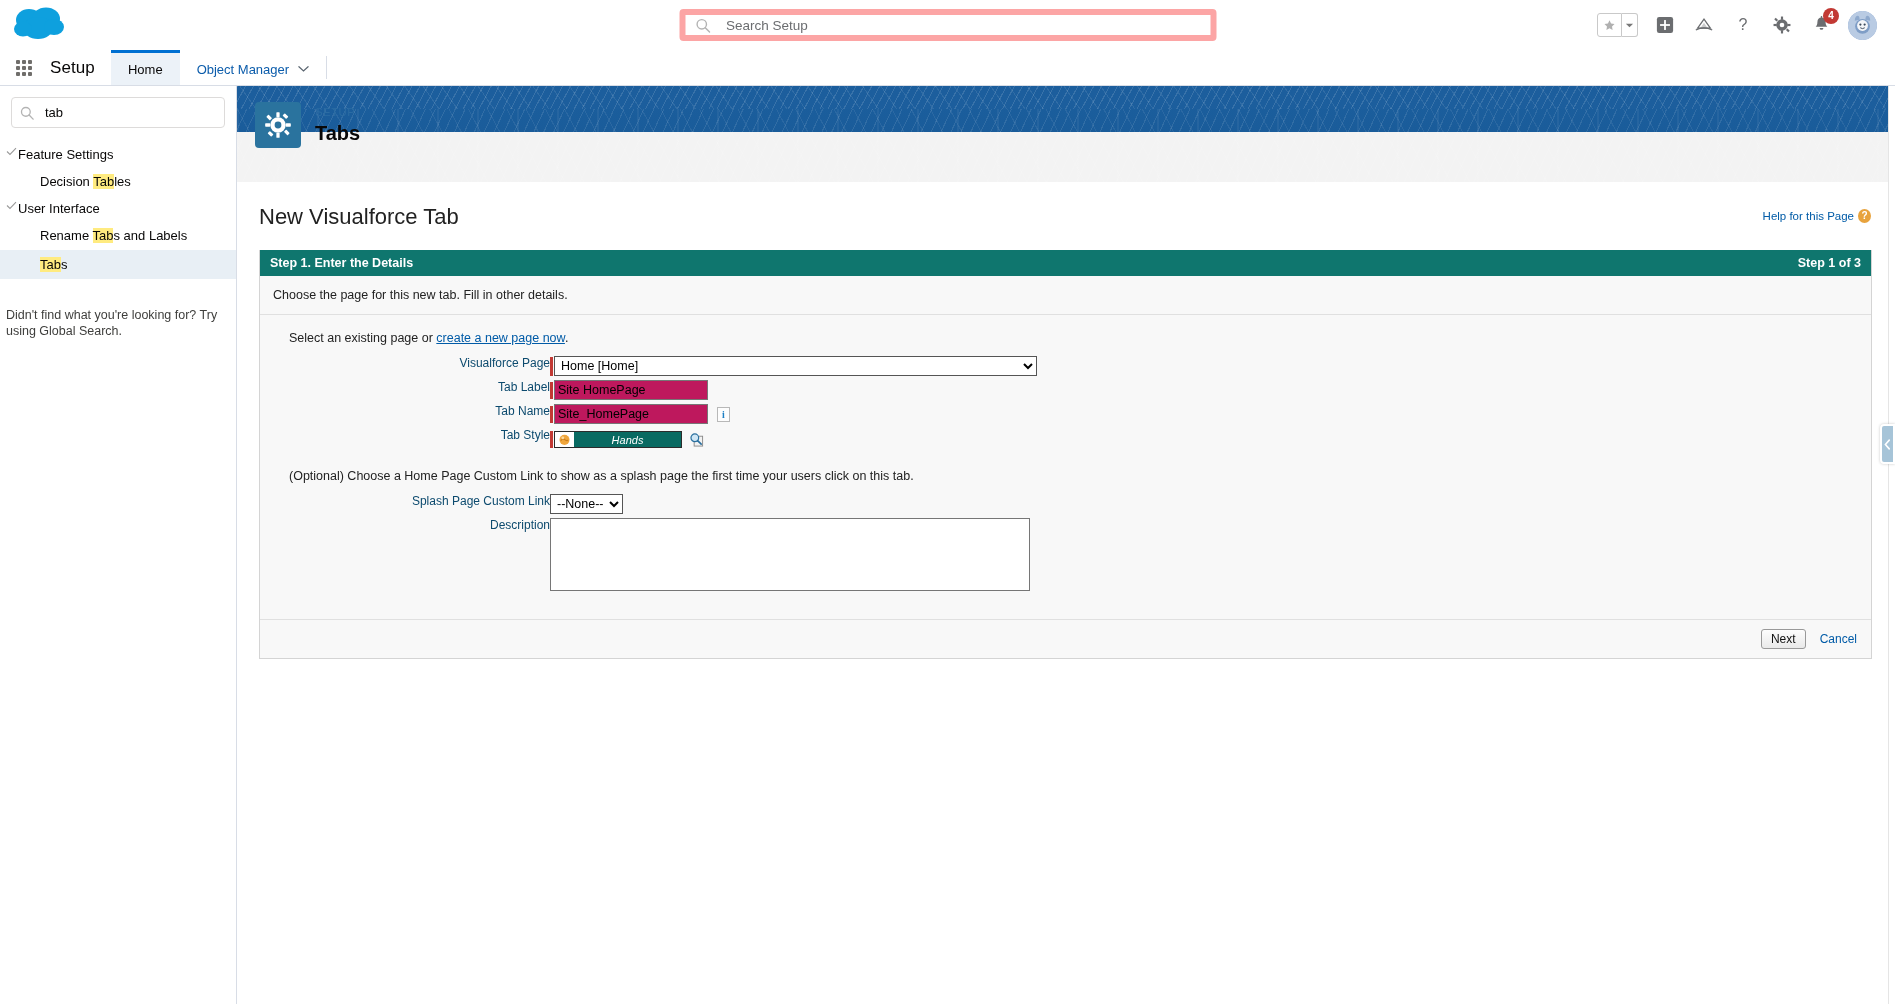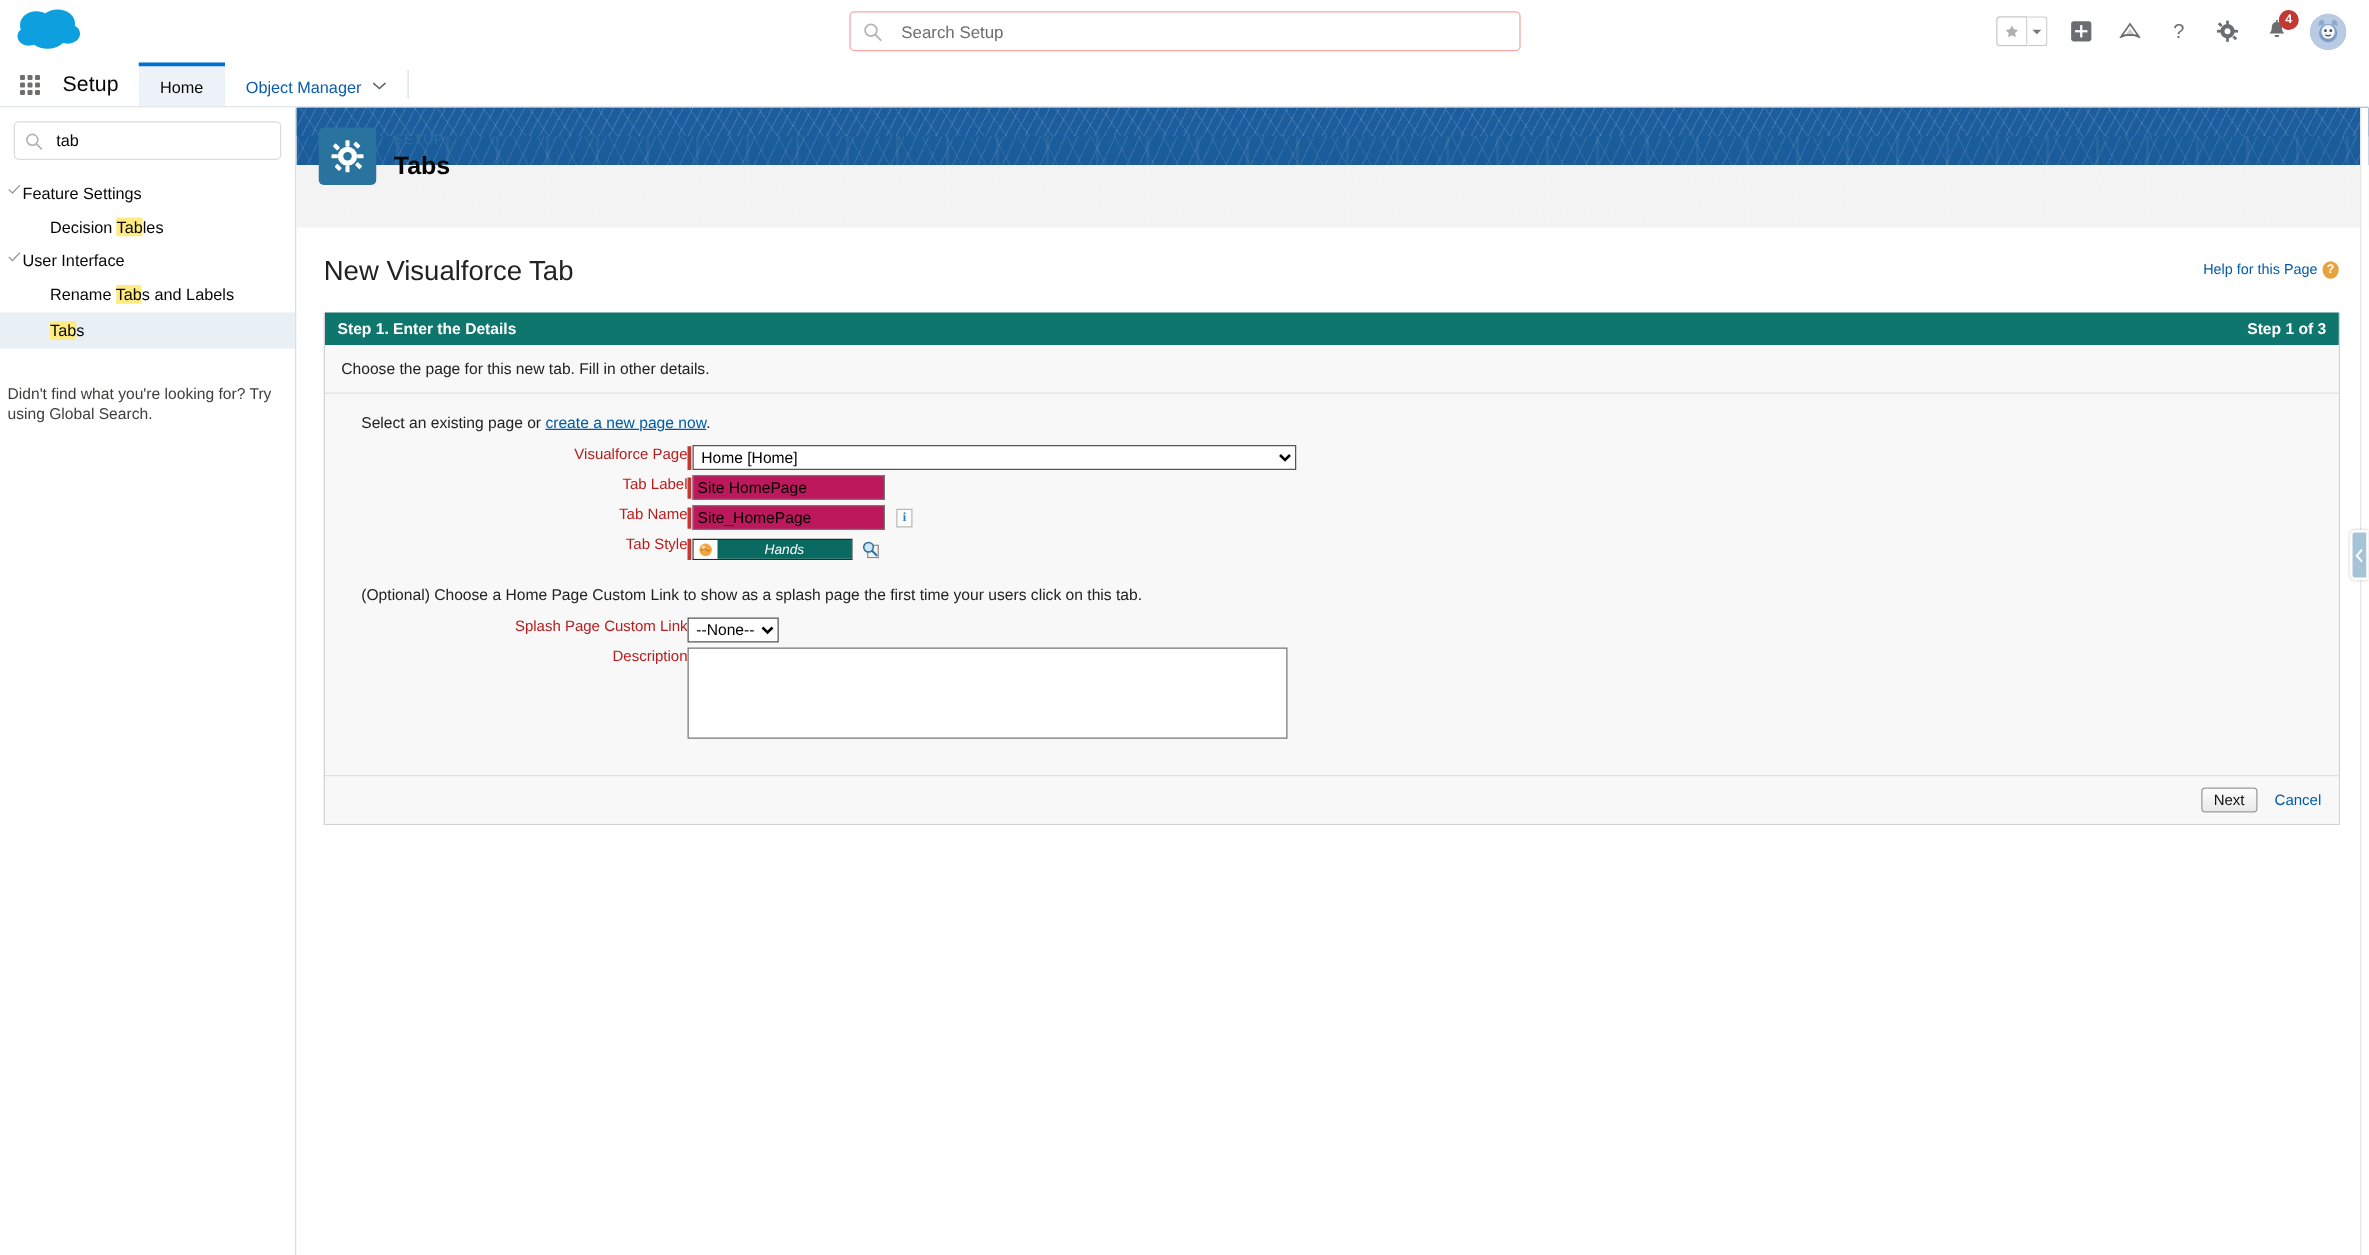--- a/index.html
+++ b/index.html
@@ -28,21 +28,21 @@
   .global-search-wrap {
     position: absolute;
     left: 50%;
     transform: translateX(-50%);
     width: 537px;
     top: 9px;
   }
   .global-search {
     display: flex; align-items: center;
     height: 32px;
-    border: 1px solid #fca5a5;
+    border: 6px solid #fca5a5;
     border-radius: 4px;
     background: #fff;
     padding: 0 10px;
   }
   .global-search .mag { margin-right: 14px; opacity: .55; display:flex; }
   .global-search input {
     border: none; outline: none; flex: 1;
     font-family: "Liberation Sans", sans-serif;
     font-size: 13.5px; color: #3e3e3c;
     background: transparent;
@@ -248,21 +248,21 @@
   .form-lead {
     font-size: 12.5px; color: #222;
     padding: 0 0 9px 29px;
   }
   .form-lead a { color: #015ba7; text-decoration: underline; cursor: pointer; }
 
   table.frm { border-collapse: collapse; }
   table.frm td { padding: 2px 0; vertical-align: top; }
   td.lbl {
     width: 290px; text-align: right;
-    font-size: 12px; color: #b91c1c;
+    font-size: 12px; color: #0c4a6e;
     padding-right: 9px; padding-top: 5px;
     white-space: nowrap;
   }
   .req {
     display: inline-block; width: 3px; height: 17px;
     background: #c23934; vertical-align: middle;
     margin-right: 1px;
   }
   .req.tall { height: 19px; }
   .fld { display: flex; align-items: center; }

